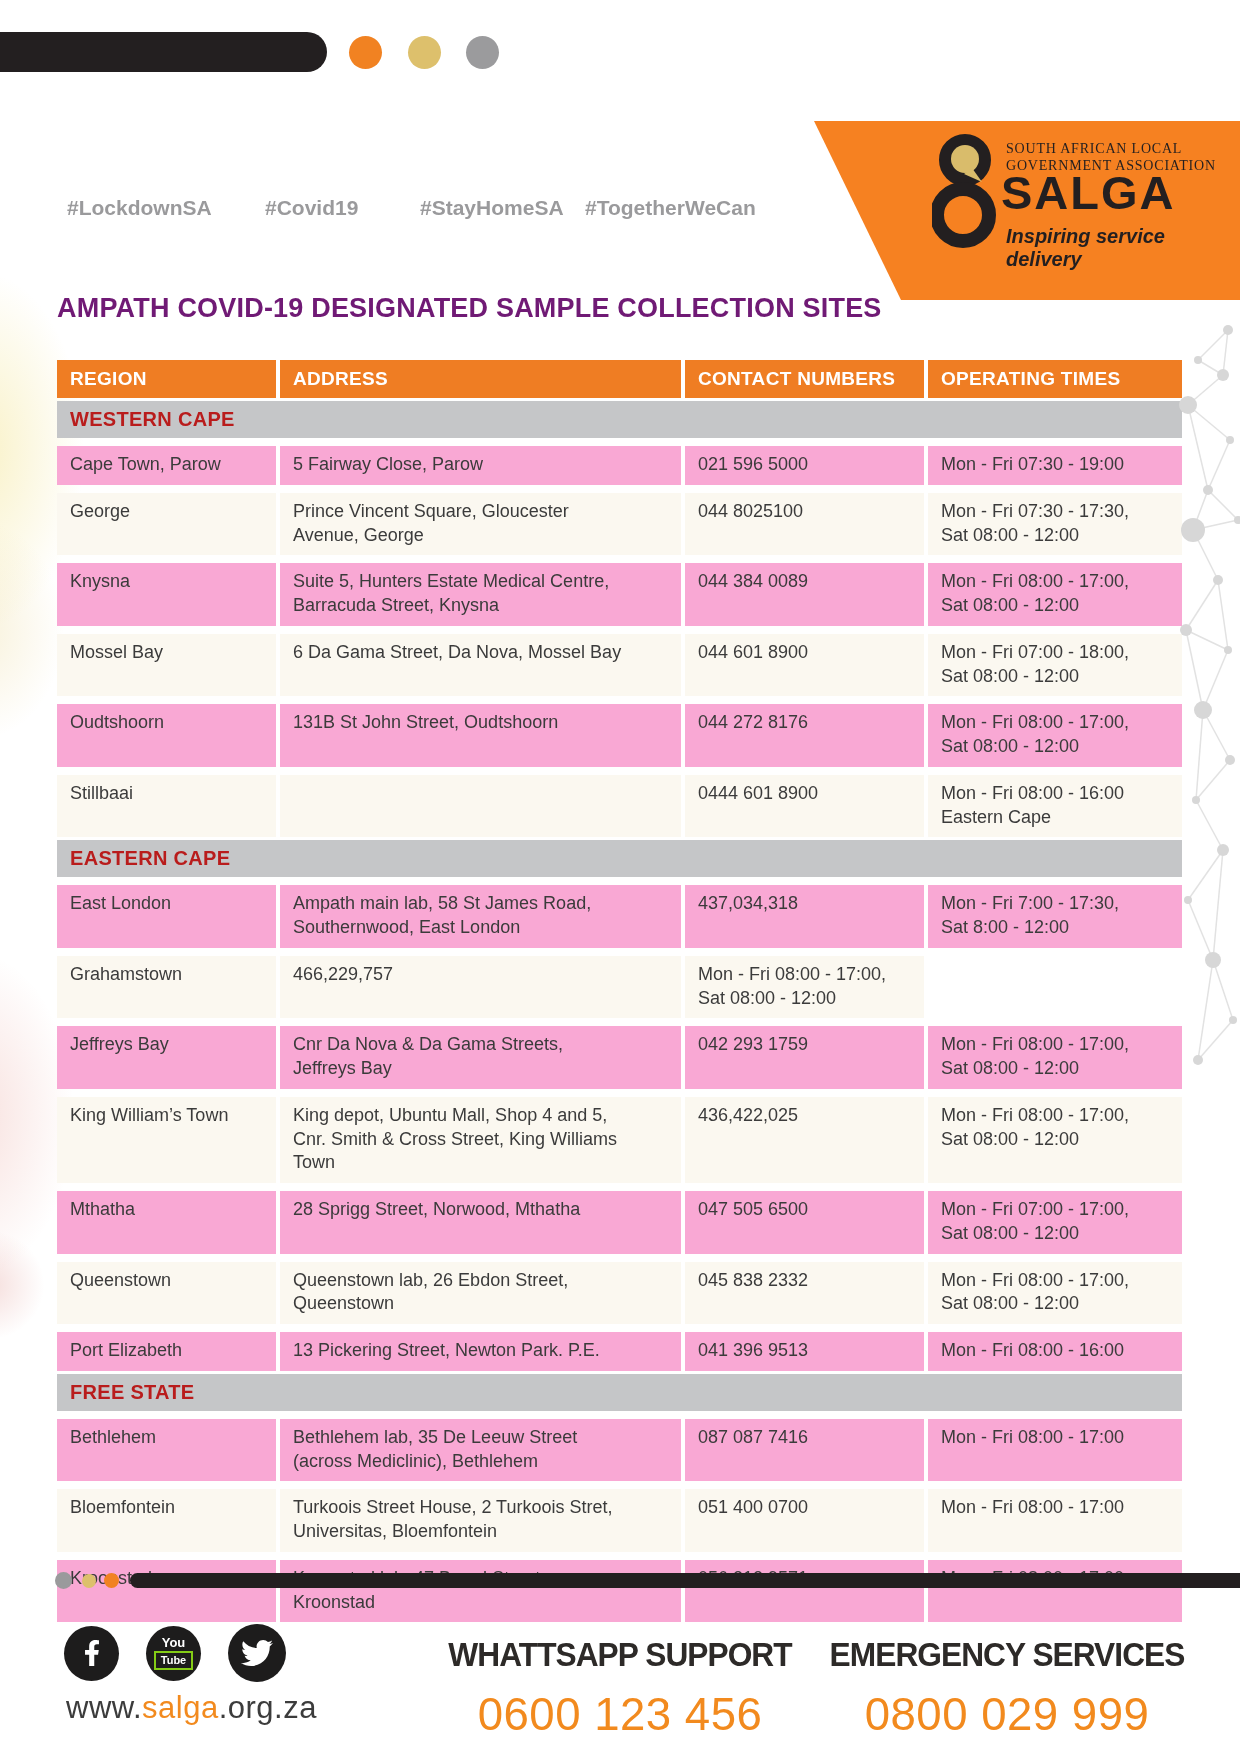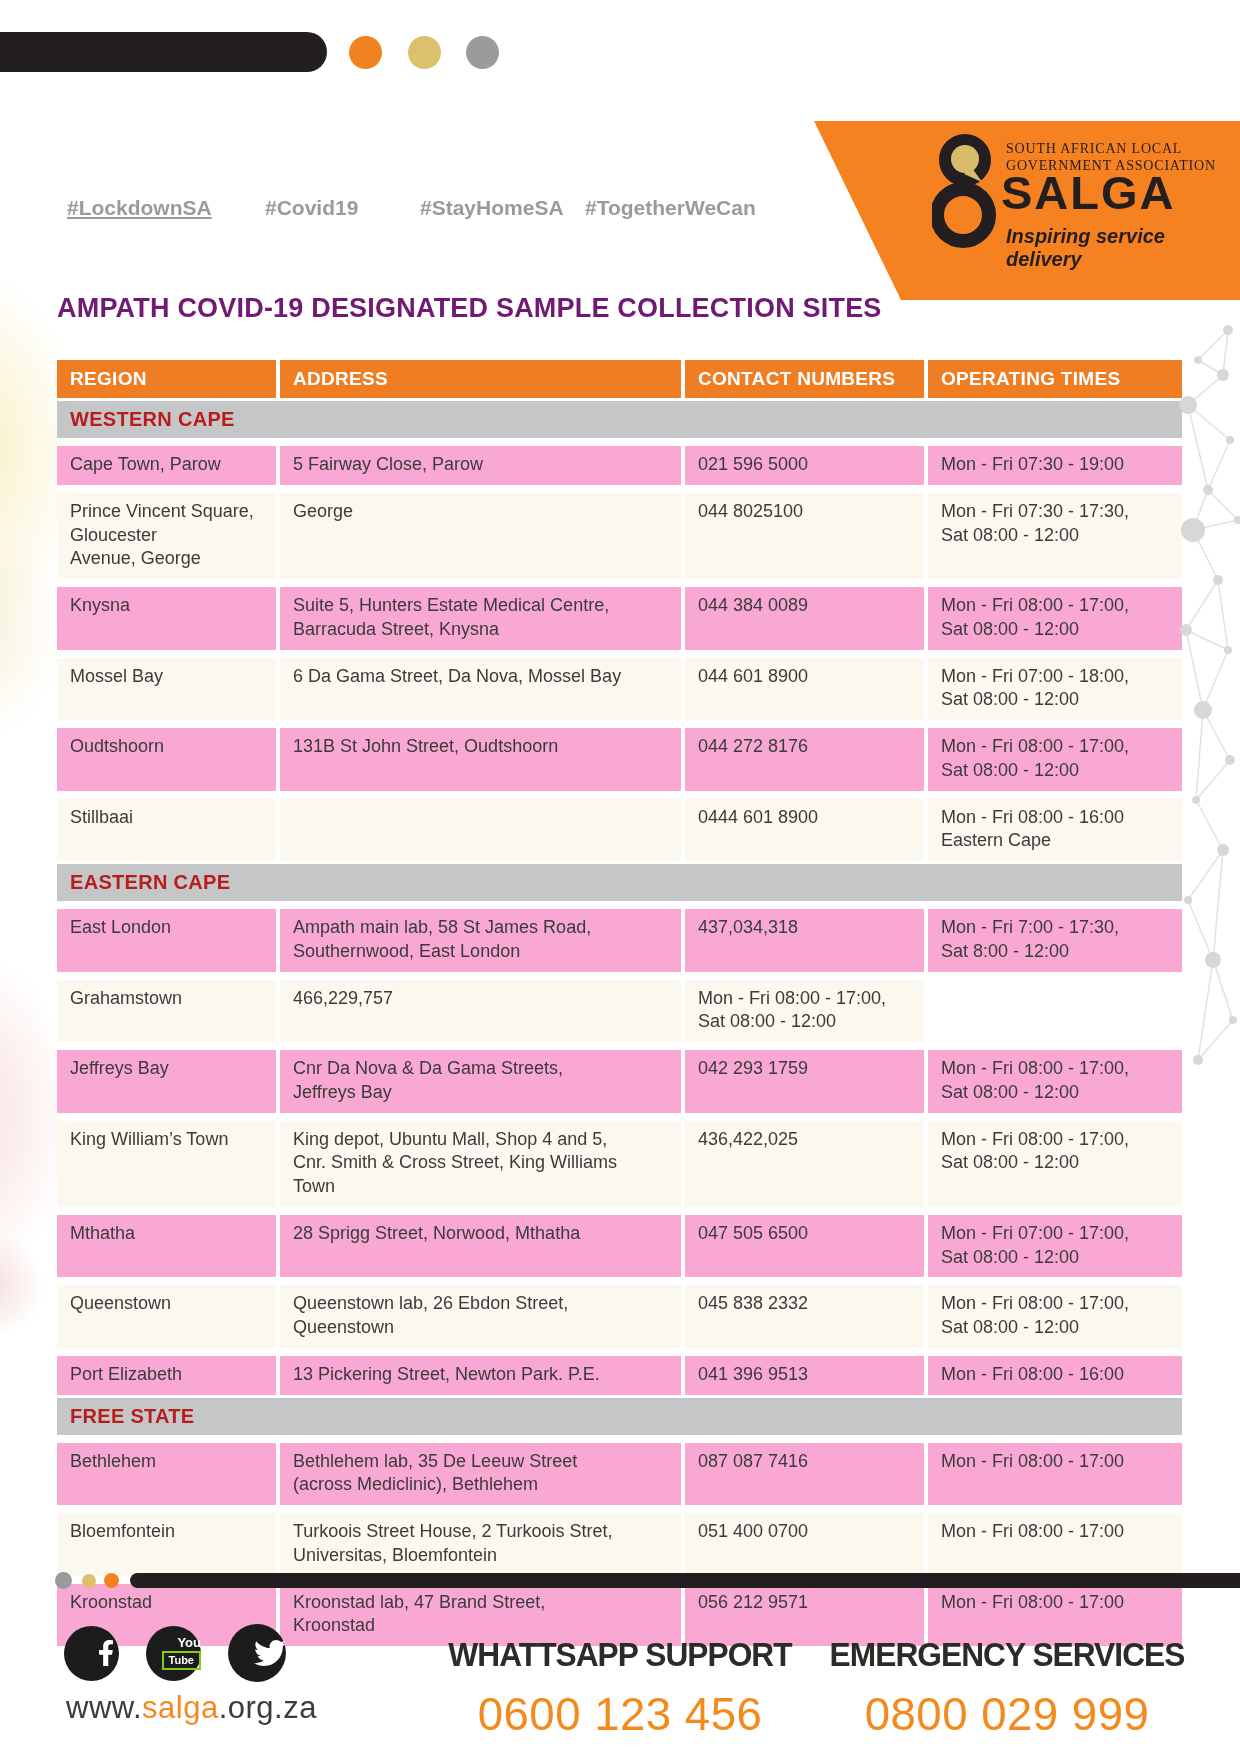--- a/index.html
+++ b/index.html
@@ -10,21 +10,21 @@
   .top-pill{position:absolute;left:-30px;top:32px;width:357px;height:40px;background:#231f20;
             border-radius:0 20px 20px 0;}
   .dot{position:absolute;border-radius:50%;}
   .dot-orange-top{left:349px;top:36px;width:33px;height:33px;background:#f18222;}
   .dot-tan-top{left:408px;top:36px;width:33px;height:33px;background:#ddc06c;}
   .dot-gray-top{left:466px;top:36px;width:33px;height:33px;background:#9b9b9d;}
 
   .hashtags{position:absolute;left:67px;top:196px;width:700px;display:flex;gap:0;
             color:#9a9a9c;font-weight:bold;font-size:21px;}
   .hashtags span{display:inline-block;}
-  .ht1{width:198px;text-decoration:underline;} .ht2{width:155px;} .ht3{width:165px;}
+  .ht1{width:198px;} .ht2{width:155px;} .ht3{width:165px;}
 
   
   .salga-banner{position:absolute;left:780px;top:121px;width:460px;height:179px;background:#f68121;
                 clip-path:polygon(34px 0,100% 0,100% 100%,121px 100%);}
   .salga-mark{position:absolute;left:152px;top:12px;}
   .salga-org{position:absolute;left:226px;top:20px;font-family:"Liberation Serif",serif;
              font-size:14px;line-height:1.18;letter-spacing:0.8px;color:#231f20;}
   .salga-name{position:absolute;left:221px;top:44px;font-size:47px;font-weight:800;
               letter-spacing:2px;color:#231f20;}
   .salga-tagline{position:absolute;left:226px;top:104px;font-size:20px;font-weight:bold;
@@ -62,21 +62,21 @@
 
   
   .dot-gray-bot{left:55px;top:1572px;width:17px;height:17px;background:#9a9a9c;}
   .dot-tan-bot{left:82px;top:1574px;width:14px;height:14px;background:#ddc06c;}
   .dot-orange-bot{left:104px;top:1573px;width:15px;height:15px;background:#f18222;}
   .bottom-bar{position:absolute;left:130px;top:1573px;width:1110px;height:15px;
               background:#231f20;border-radius:8px 0 0 8px;}
 
   .social{position:absolute;left:64px;top:1624px;display:flex;gap:27px;align-items:center;}
   .sicon{width:55px;height:55px;border-radius:50%;background:#1d1c1c;display:flex;
-         align-items:flex-end;justify-content:center;flex-direction:column;}
+         align-items:center;justify-content:center;flex-direction:column;}
   .sicon.tw{width:58px;height:58px;}
   .yt-you{color:#fff;font-weight:bold;font-size:13px;line-height:1;margin-bottom:2px;}
   .yt-tube{color:#fff;font-weight:bold;font-size:11px;line-height:1;border:2px solid #84cc16;
            border-radius:0;padding:2px 5px;}
   .website{position:absolute;left:66px;top:1690px;font-size:31px;color:#3c3c3c;letter-spacing:0.5px;}
   .website .hl{color:#f28a1e;}
 
   .support-block{position:absolute;width:390px;text-align:center;}
   .wa-block{left:425px;top:1636px;}
   .em-block{left:812px;top:1636px;}
@@ -133,23 +133,23 @@
     </div>
     <div>
         <div class="section-bar">WESTERN CAPE</div>
         <div class="trow beige">
           <div class="cell c-region">Cape Town, Parow</div>
           <div class="cell c-address">5 Fairway Close, Parow</div>
           <div class="cell c-contact">021 596 5000</div>
           <div class="cell c-times">Mon - Fri 07:30 - 19:00</div>
         </div>
         <div class="trow light">
+          <div class="cell c-region">George</div>
           <div class="cell c-address">Prince Vincent Square, Gloucester
 Avenue, George</div>
-          <div class="cell c-region">George</div>
           <div class="cell c-contact">044 8025100</div>
           <div class="cell c-times">Mon - Fri 07:30 - 17:30,
 Sat 08:00 - 12:00</div>
         </div>
         <div class="trow beige">
           <div class="cell c-region">Knysna</div>
           <div class="cell c-address">Suite 5, Hunters Estate Medical Centre,
 Barracuda Street, Knysna</div>
           <div class="cell c-contact">044 384 0089</div>
           <div class="cell c-times">Mon - Fri 08:00 - 17:00,

